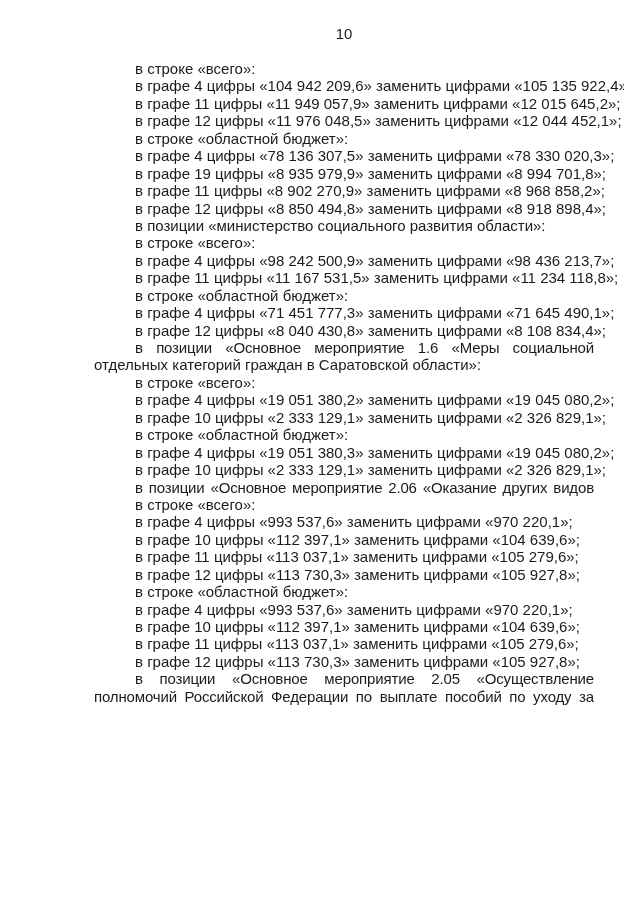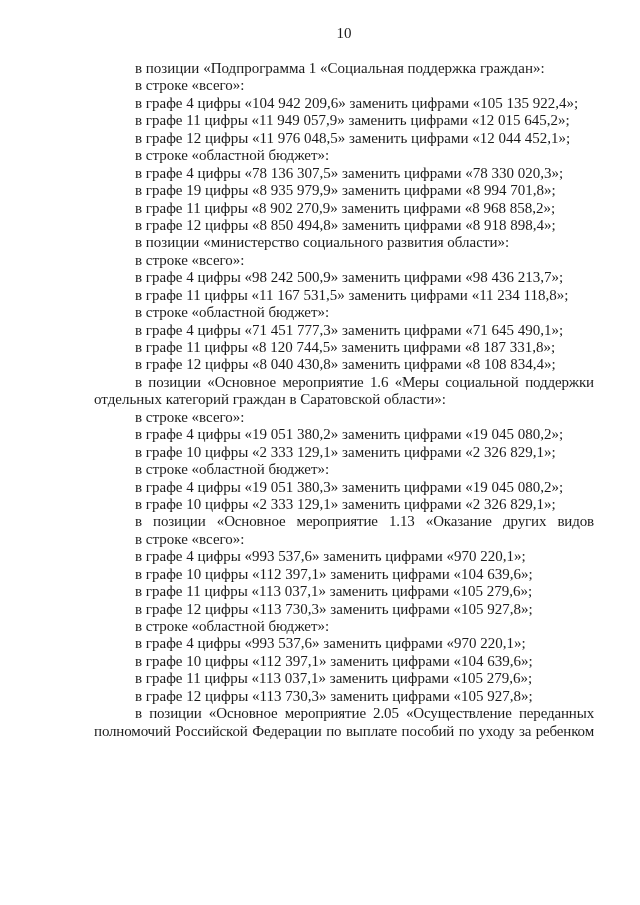--- a/index.html
+++ b/index.html
@@ -5,21 +5,21 @@
   html, body {
     margin: 0;
     padding: 0;
     background: #ffffff;
   }
   .page {
     position: relative;
     width: 624px;
     height: 905px;
     background: #ffffff;
-    font-family: Liberation Serif, serif;
+    font-family: Liberation Sans, sans-serif;
     color: #1b1b1b;
     overflow: hidden;
   }
   .page-number {
     position: absolute;
     top: 25px;
     left: 94px;
     width: 500px;
     text-align: center;
     font-size: 15px;
@@ -47,47 +47,45 @@
     letter-spacing: -0.15px;
     overflow: hidden;
   }
 </style>
 </head>
 <body>
 
 <div class="page">
   <div class="page-number">10</div>
   <div class="content">
-      <div class="line i">в позиции «Подпрограмма 1 «Социальная поддержка граждан»:</div>
       <div class="line i">в строке «всего»:</div>
       <div class="line i">в графе 4 цифры «104 942 209,6» заменить цифрами «105 135 922,4»;</div>
       <div class="line i">в графе 11 цифры «11 949 057,9» заменить цифрами «12 015 645,2»;</div>
       <div class="line i">в графе 12 цифры «11 976 048,5» заменить цифрами «12 044 452,1»;</div>
       <div class="line i">в строке «областной бюджет»:</div>
       <div class="line i">в графе 4 цифры «78 136 307,5» заменить цифрами «78 330 020,3»;</div>
       <div class="line i">в графе 19 цифры «8 935 979,9» заменить цифрами «8 994 701,8»;</div>
       <div class="line i">в графе 11 цифры «8 902 270,9» заменить цифрами «8 968 858,2»;</div>
       <div class="line i">в графе 12 цифры «8 850 494,8» заменить цифрами «8 918 898,4»;</div>
       <div class="line i">в позиции «министерство социального развития области»:</div>
       <div class="line i">в строке «всего»:</div>
       <div class="line i">в графе 4 цифры «98 242 500,9» заменить цифрами «98 436 213,7»;</div>
       <div class="line i">в графе 11 цифры «11 167 531,5» заменить цифрами «11 234 118,8»;</div>
       <div class="line i">в строке «областной бюджет»:</div>
       <div class="line i">в графе 4 цифры «71 451 777,3» заменить цифрами «71 645 490,1»;</div>
-      <div class="line i">в графе 11 цифры «8 120 744,5» заменить цифрами «8 187 331,8»;</div>
       <div class="line i">в графе 12 цифры «8 040 430,8» заменить цифрами «8 108 834,4»;</div>
       <div class="line i j">в позиции «Основное мероприятие 1.6 «Меры социальной поддержки</div>
       <div class="line">отдельных категорий граждан в Саратовской области»:</div>
       <div class="line i">в строке «всего»:</div>
       <div class="line i">в графе 4 цифры «19 051 380,2» заменить цифрами «19 045 080,2»;</div>
       <div class="line i">в графе 10 цифры «2 333 129,1» заменить цифрами «2 326 829,1»;</div>
       <div class="line i">в строке «областной бюджет»:</div>
       <div class="line i">в графе 4 цифры «19 051 380,3» заменить цифрами «19 045 080,2»;</div>
       <div class="line i">в графе 10 цифры «2 333 129,1» заменить цифрами «2 326 829,1»;</div>
-      <div class="line i j">в позиции «Основное мероприятие 1.13 «Оказание других видов</div>
+      <div class="line i j">в позиции «Основное мероприятие 2.06 «Оказание других видов</div>
       <div class="line i">в строке «всего»:</div>
       <div class="line i">в графе 4 цифры «993 537,6» заменить цифрами «970 220,1»;</div>
       <div class="line i">в графе 10 цифры «112 397,1» заменить цифрами «104 639,6»;</div>
       <div class="line i">в графе 11 цифры «113 037,1» заменить цифрами «105 279,6»;</div>
       <div class="line i">в графе 12 цифры «113 730,3» заменить цифрами «105 927,8»;</div>
       <div class="line i">в строке «областной бюджет»:</div>
       <div class="line i">в графе 4 цифры «993 537,6» заменить цифрами «970 220,1»;</div>
       <div class="line i">в графе 10 цифры «112 397,1» заменить цифрами «104 639,6»;</div>
       <div class="line i">в графе 11 цифры «113 037,1» заменить цифрами «105 279,6»;</div>
       <div class="line i">в графе 12 цифры «113 730,3» заменить цифрами «105 927,8»;</div>

